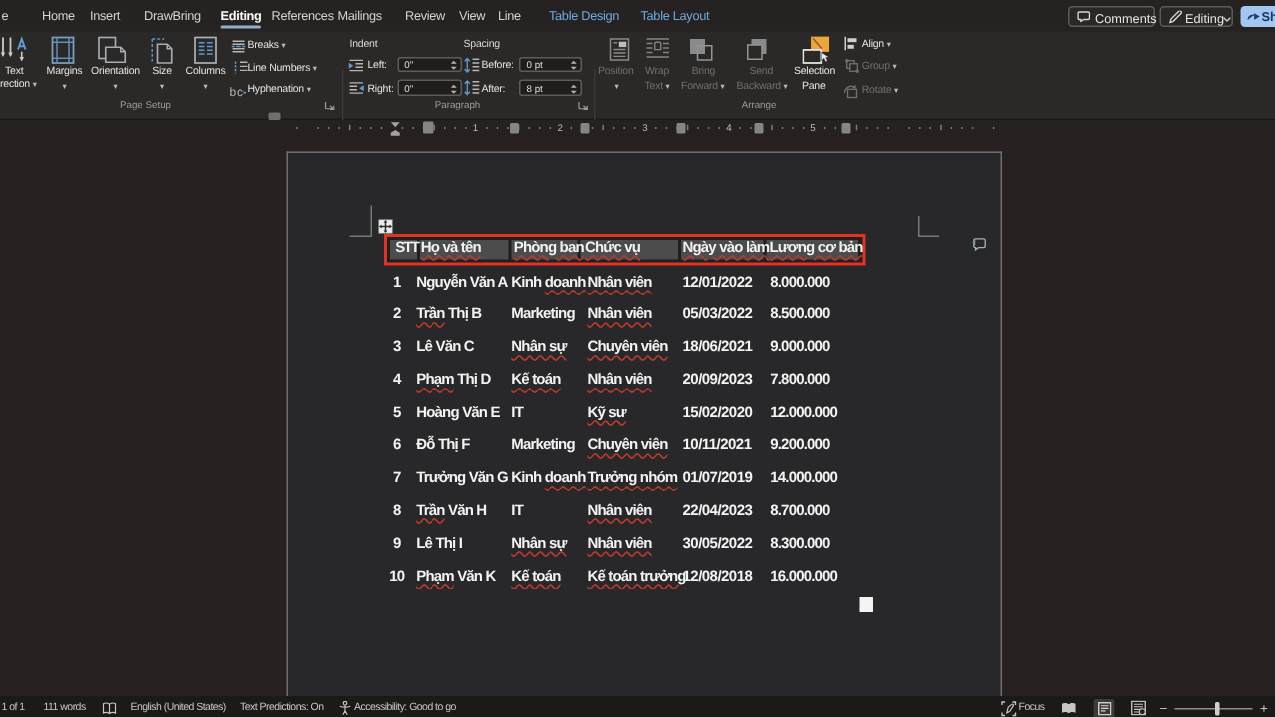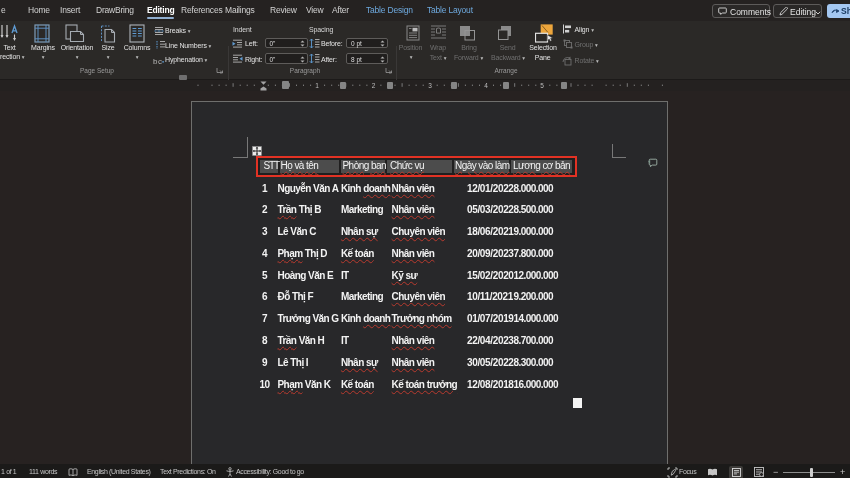--- a/index.html
+++ b/index.html
@@ -24,45 +24,45 @@
 #ruler{position:absolute;left:0;top:80px;width:850px;height:11px;background:#242120}
 .num{position:absolute;top:1.8px;font-size:6.5px;color:#bdbdbd;transform:translateX(-50%)}
 .colmark{position:absolute;top:1.5px;width:6px;height:7.5px;background:#858585;border-radius:1px}
 
 #canvas{position:absolute;left:0;top:91px;width:850px;height:372.5px;background:#272221}
 #page{position:absolute;left:191px;top:9.5px;width:477px;height:363px;background:#28282a;border:1px solid #6f6f6d;border-bottom:none}
 
 .trow{position:absolute;height:13px;font-size:10px;font-weight:bold;color:#f3f3f3;white-space:nowrap;letter-spacing:-0.55px}
 .trow span{position:absolute;top:0}
 .c0{left:258.5px;width:12px;text-align:center}
-.c1{left:277.5px}.c2{left:340.9px}.c3{left:391.6px}.c4{left:467px;letter-spacing:-0.35px}.c5{left:513.5px}
+.c1{left:277.5px}.c2{left:340.9px}.c3{left:391.6px}.c4{left:455px;letter-spacing:-0.35px}.c5{left:513.5px}
 .sq{text-decoration:underline;text-decoration-style:wavy;text-decoration-color:#b93a2e;text-decoration-thickness:1px;text-underline-offset:1.5px}
 
 .hcell{position:absolute;top:2px;height:13.2px;background:#4c4c4c}
-.htxt{position:absolute;font-size:10px;font-weight:normal;color:#f2f2f2;white-space:nowrap;top:3px;letter-spacing:-0.55px}
+.htxt{position:absolute;font-size:10px;font-weight:bold;color:#f2f2f2;white-space:nowrap;top:3px;letter-spacing:-0.55px}
 
 #status{position:absolute;left:0;top:463.5px;width:850px;height:14.5px;background:#1b1a19}
 .st{position:absolute;top:4.8px;font-size:7px;color:#c6c6c6;white-space:nowrap;letter-spacing:-0.35px}
 svg{display:block}
 </style></head>
 <body>
 <div id="root">
 
 <div id="topbar">
   <span class="tab" style="left:1px">e</span>
   <span class="tab" style="left:28px">Home</span>
   <span class="tab" style="left:60px">Insert</span>
   <span class="tab" style="left:96px">Draw</span>
   <span class="tab" style="left:115px">Bring</span>
   <span class="tab" style="left:147px;color:#fff;font-weight:bold">Editing</span>
   <span class="tab" style="left:181px">References</span>
   <span class="tab" style="left:225px">Mailings</span>
   <span class="tab" style="left:270px">Review</span>
   <span class="tab" style="left:306px">View</span>
-  <span class="tab" style="left:332px">After</span>
+  <span class="tab" style="left:332px">Line</span>
   <span class="tab tabblue" style="left:366px">Table Design</span>
   <span class="tab tabblue" style="left:427px">Table Layout</span>
   <div class="ab" style="left:147px;top:16.5px;width:26.5px;height:2px;background:#8fadcf;border-radius:2px"></div>
 
   <div class="ab" style="left:712px;top:3.5px;width:58px;height:14px;border:1px solid #5d5b5a;border-radius:3px;background:#2a2827">
     <svg class="ab" style="left:5px;top:2.5px" width="9" height="8" viewBox="0 0 9 8">
           <path d="M1.5 1h6a.8.8 0 0 1 .8.8v3.4a.8.8 0 0 1-.8.8H4.5L2.6 7.3V6H1.5a.8.8 0 0 1-.8-.8V1.8a.8.8 0 0 1 .8-.8z" fill="none" stroke="#d8d8d8" stroke-width="0.9"></path>
         </svg>
     <span class="ab" style="left:17px;top:2.6px;font-size:8.5px;color:#e4e4e4">Comments</span>
   </div>

